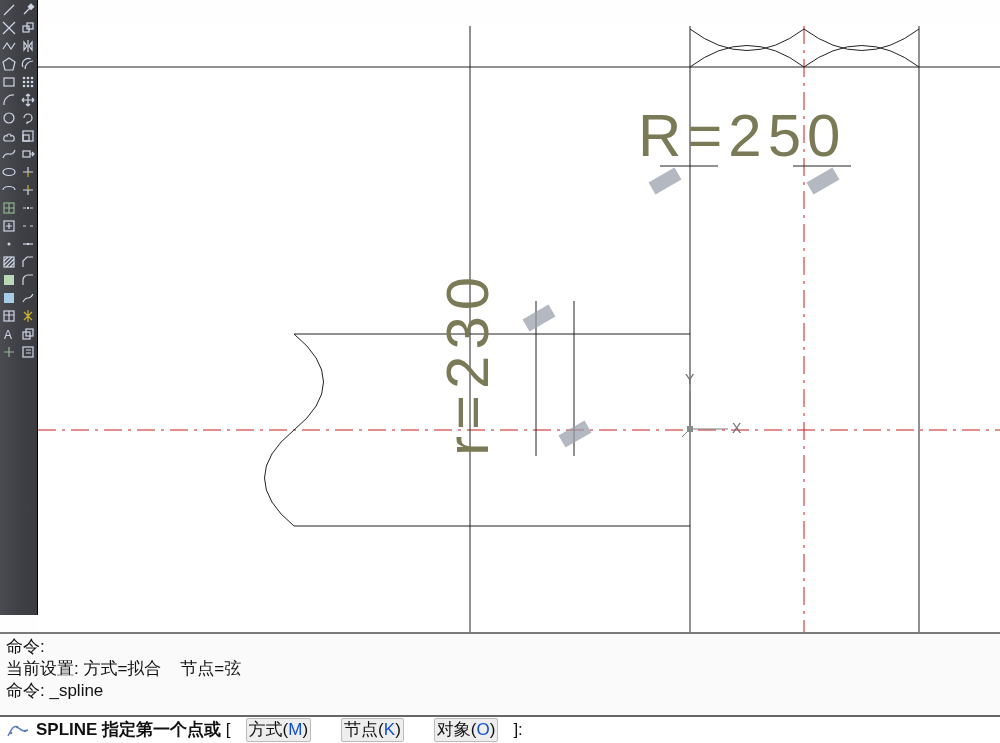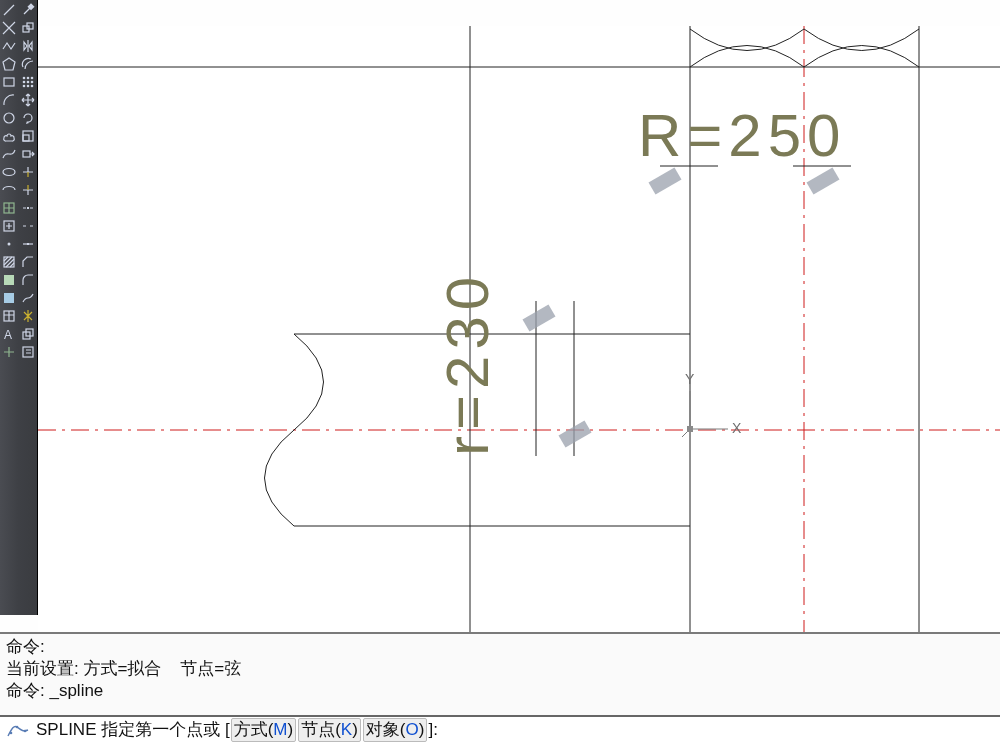--- a/index.html
+++ b/index.html
@@ -95,22 +95,22 @@
     font-size: 17px;
     padding-left: 4px;
     white-space: pre;
   }
   .cli-icon {
     width: 28px; height: 20px;
     display: flex; align-items: center; justify-content: center;
     margin-right: 4px;
   }
   .cli-icon svg{width:24px;height:16px;}
-  .txt-b { font-weight: normal; text-align: center; }
-  .k { background:#eee; border:1px solid #bbb; border-radius:2px; padding:0 2px; margin:0 1px;}
+  .txt-b { font-weight: bold; text-align: center; }
+  .k { background:#eee; border:1px solid #bbb; border-radius:2px; padding:0 2px; margin:0 15px;}
   
   .dash-red { stroke:#ce1a1a; stroke-width:1; stroke-dasharray:18 6 3 6; fill:none; }
   .thin { stroke:#222; stroke-width:1; fill:none; }
   .lbl { font-family:"Arial Narrow",Arial,sans-serif; fill:#7b7a56; font-size:60px; font-weight:300; letter-spacing:6px;}
   .grip { fill:#9aa0ac; opacity:.75; }
   .ucs { stroke:#7a7a7a; stroke-width:1; fill:none;}
   .uclb{ fill:#6f6f6f; font-family:Arial; font-size:14px;}
 </style>
 </head>
 <body>

